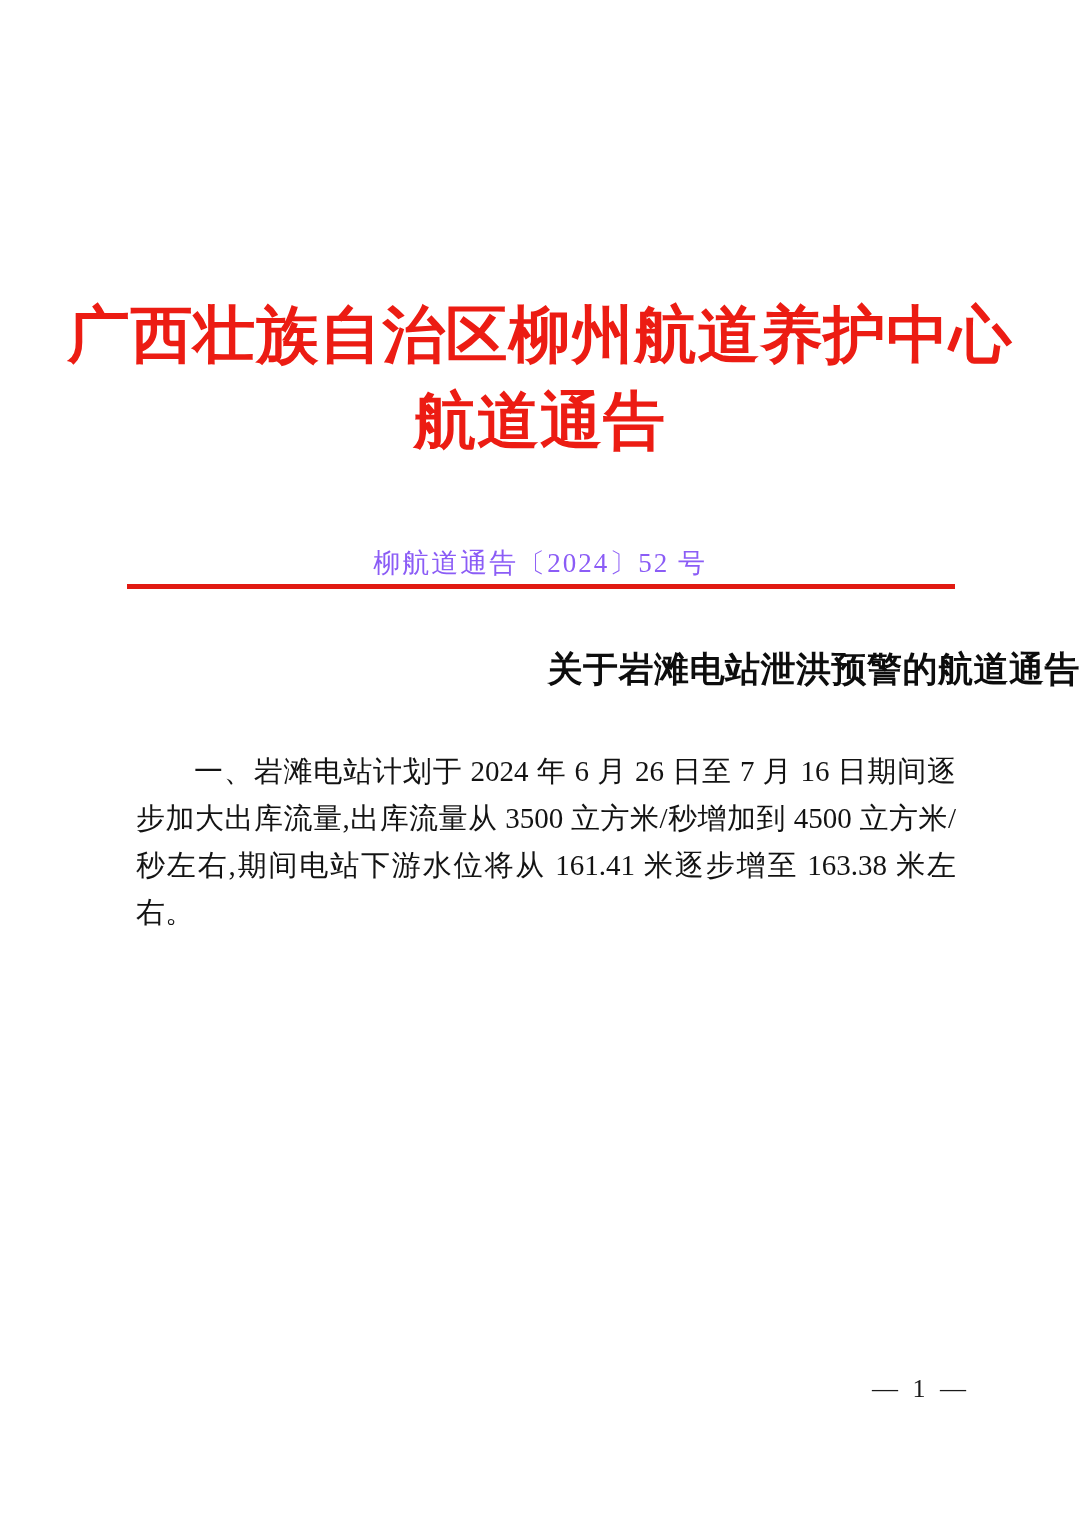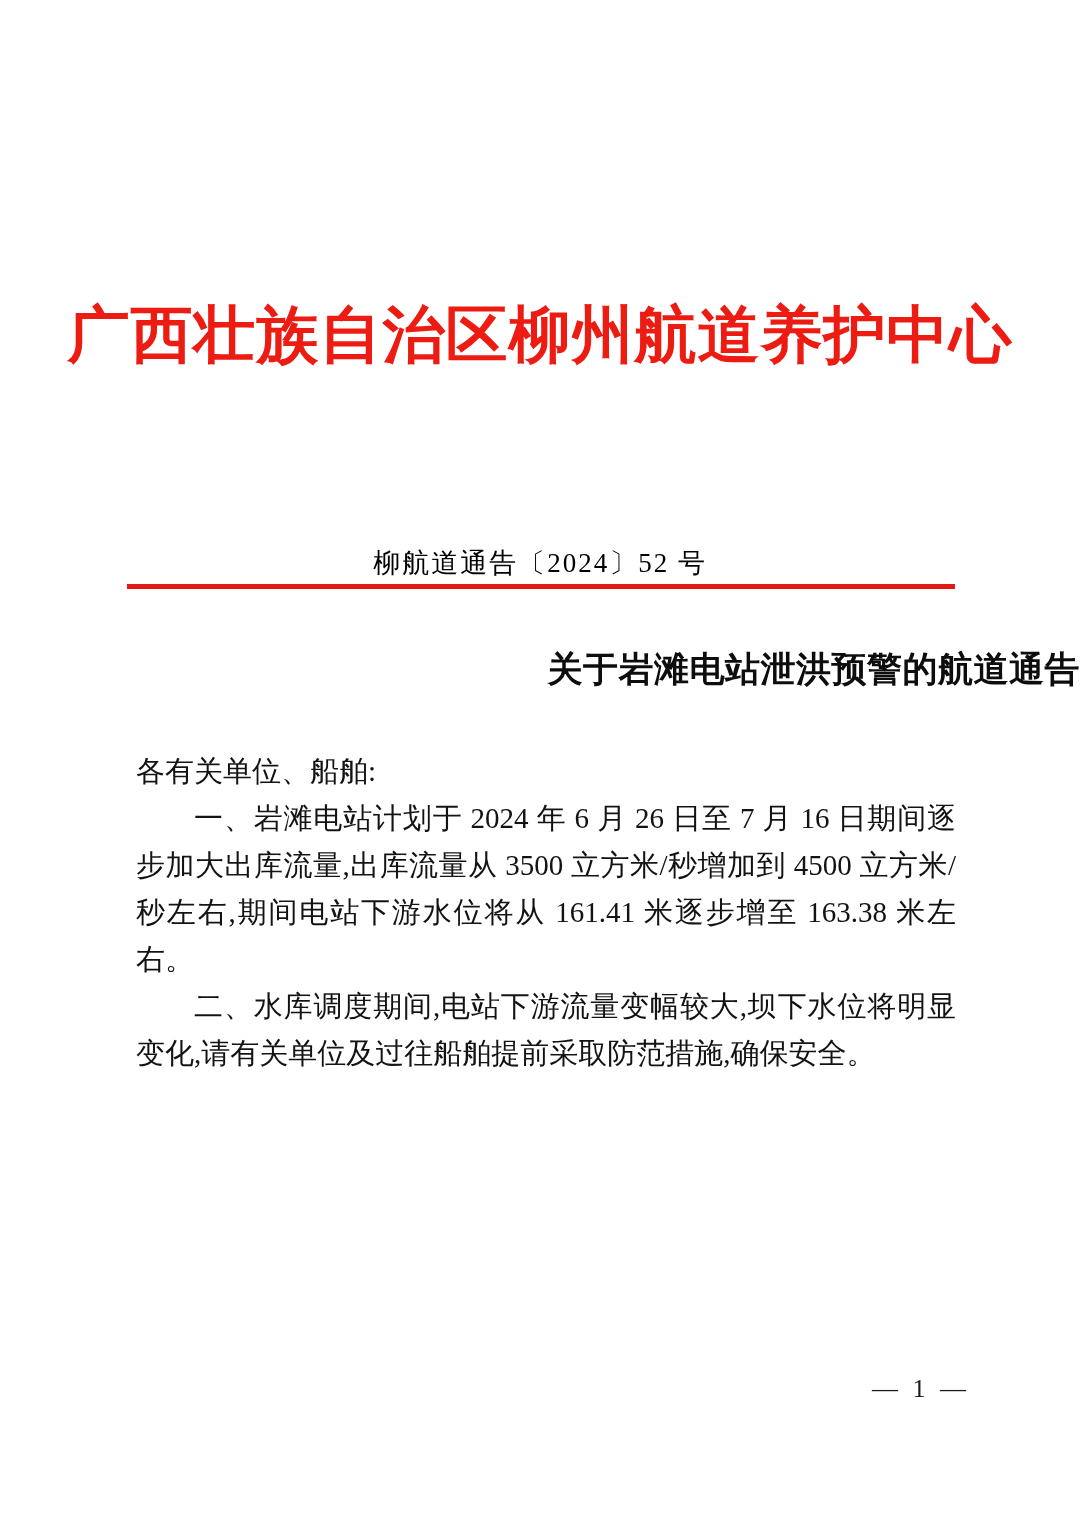--- a/index.html
+++ b/index.html
@@ -39,21 +39,21 @@
     white-space: nowrap;
   }
 
   
   .doc-number {
     position: absolute;
     left: 0;
     top: 528px;
     width: 1080px;
     text-align: center;
-    color: #000000;
+    color: #8b5cf6;
     font-family: "Liberation Serif", "DejaVu Serif", serif;
     font-size: 27px;
     line-height: 38px;
     letter-spacing: 2px;
     white-space: nowrap;
   }
 
   
   .red-rule {
     position: absolute;
@@ -120,29 +120,28 @@
     white-space: nowrap;
   }
 </style>
 </head>
 <body>
 
 <div class="page">
 
   <div class="masthead">
     <span class="masthead-line">广西壮族自治区柳州航道养护中心</span>
+    <span class="masthead-line">航道通告</span>
   </div>
 
   <div class="doc-number">柳航道通告〔2024〕52 号</div>
 
   <div class="red-rule"></div>
 
   <div class="subject">关于岩滩电站泄洪预警的航道通告</div>
 
   <div class="body-block">
-    <p>各有关单位、船舶:</p>
     <p class="indent">一、岩滩电站计划于 2024 年 6 月 26 日至 7 月 16 日期间逐步加大出库流量,出库流量从 3500 立方米/秒增加到 4500 立方米/秒左右,期间电站下游水位将从 161.41 米逐步增至 163.38 米左右。</p>
-    <p class="indent">二、水库调度期间,电站下游流量变幅较大,坝下水位将明显变化,请有关单位及过往船舶提前采取防范措施,确保安全。</p>
   </div>
 
   <div class="page-number">— 1 —</div>
 
 </div>
 
 </body></html>

